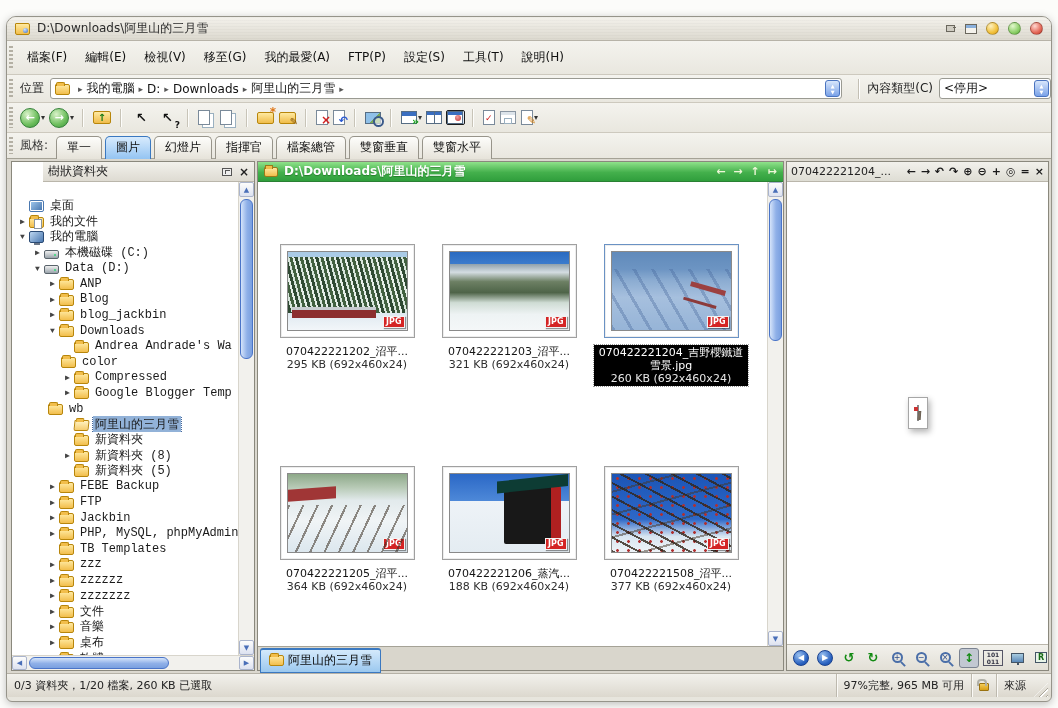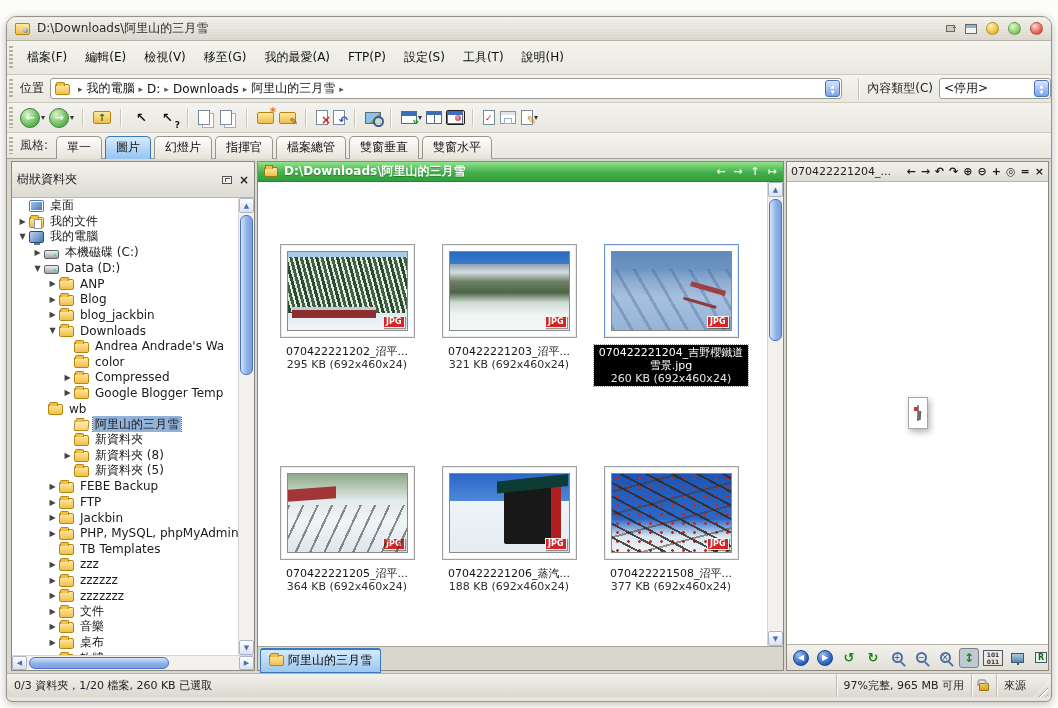--- a/index.html
+++ b/index.html
@@ -93,31 +93,31 @@
   
   .stylebar{height:26px;border-bottom:1px solid #a5a296;padding-bottom:0;}
   .style-label{margin:0 8px 0 2px;color:#333;}
   .stab{padding:2px 10px 3px;margin-right:3px;font-size:12px;color:#111;border:1px solid #97948a;border-bottom:none;
     border-radius:5px 5px 0 0;background:linear-gradient(180deg,#fdfdfb,#e6e3da);position:relative;top:1px;}
   .stab.active{background:linear-gradient(180deg,#d8ebfd,#94c4f2);border-color:#3a78c0;}
 
   
   .main{flex:1;position:relative;background:#dbd8cf;}
   .panel{position:absolute;top:2px;bottom:2px;border:1px solid #8a887d;background:#fff;display:flex;flex-direction:column;}
-  .panel-hdr{height:36px;background:linear-gradient(180deg,#f2f1ec,#dedbd2);border-bottom:1px solid #bab6ab;
-    display:flex;align-items:center;padding:0 5px;font-size:12px;color:#222;flex:0 0 auto;}
+  .panel-hdr{height:20px;background:linear-gradient(180deg,#f2f1ec,#dedbd2);border-bottom:1px solid #bab6ab;
+    display:flex;align-items:center;padding:0 5px;font-size:12px;color:#222;flex:0 0 auto;margin-left:31px;}
 
   
   #tree-panel{left:4px;width:244px;}
   .hdr-icons{margin-left:auto;display:flex;align-items:center;gap:7px;}
   .undock-ico{width:10px;height:8px;border:1px solid #555;background:#eee;position:relative;}
   .undock-ico::after{content:"";position:absolute;left:2px;top:1px;width:4px;height:3px;border-top:1px solid #555;border-left:1px solid #555;}
   .hdr-x{font-size:12px;font-weight:bold;color:#222;line-height:10px;}
   .tree-body{flex:1;position:relative;overflow:hidden;background:#fff;}
-  .tree-list{position:absolute;left:0;top:0;right:16px;}
+  .tree-list{position:absolute;left:0;top:16px;right:16px;font-family:Liberation Mono, monospace;}
   .trow{display:flex;align-items:center;height:15.6px;white-space:nowrap;overflow:hidden;}
   .tarrow{width:13px;font-size:8px;color:#444;text-align:center;flex:0 0 auto;}
   .ficon{width:15px;height:12px;position:relative;display:inline-block;margin-right:4px;flex:0 0 auto;}
   .ficon.folder,.ficon.folder-open,.ficon.docs{background:linear-gradient(180deg,#ffe9a0,#f2be4c);border:1px solid #b8860b;border-radius:1px 2px 2px 2px;height:11px;margin-top:2px;}
   .ficon.folder::before,.ficon.folder-open::before,.ficon.docs::before{content:"";position:absolute;top:-3px;left:0;width:7px;height:3px;
     background:#f2be4c;border:1px solid #b8860b;border-bottom:none;border-radius:2px 2px 0 0;}
   .ficon.folder-open{background:linear-gradient(180deg,#fff3c4,#f6cd6e);transform:skewX(-6deg);}
   .ficon.docs::after{content:"";position:absolute;right:1px;top:1px;width:6px;height:8px;background:#fff;border:1px solid #8a96a2;}
   .ficon.drive{background:linear-gradient(180deg,#f0f0f0,#9aa4ac);border:1px solid #5a646c;border-radius:2px;height:9px;margin-top:3px;}
   .ficon.drive::after{content:"";position:absolute;right:2px;top:3px;width:2px;height:2px;border-radius:50%;background:#3d7;}
@@ -605,21 +605,21 @@
               <span class="ficon folder"></span>
               <span class="tlabel">Downloads</span>
             </div>
 
             <div class="trow" style="padding-left: 49px;">
               <span class="tarrow"></span>
               <span class="ficon folder"></span>
               <span class="tlabel">Andrea Andrade's Wa</span>
             </div>
 
-            <div class="trow" style="padding-left: 49px;">
+            <div class="trow" style="padding-left: 36px;">
               <span class="tarrow"></span>
               <span class="ficon folder"></span>
               <span class="tlabel">color</span>
             </div>
 
             <div class="trow" style="padding-left: 49px;">
               <span class="tarrow">▶</span>
               <span class="ficon folder"></span>
               <span class="tlabel">Compressed</span>
             </div>

